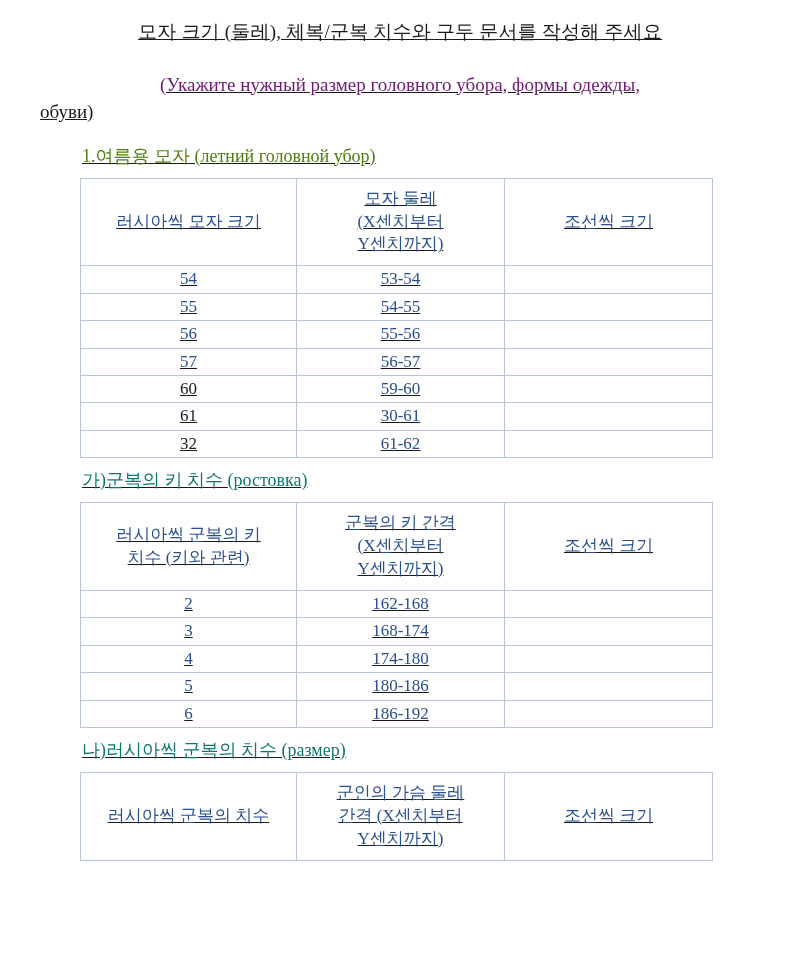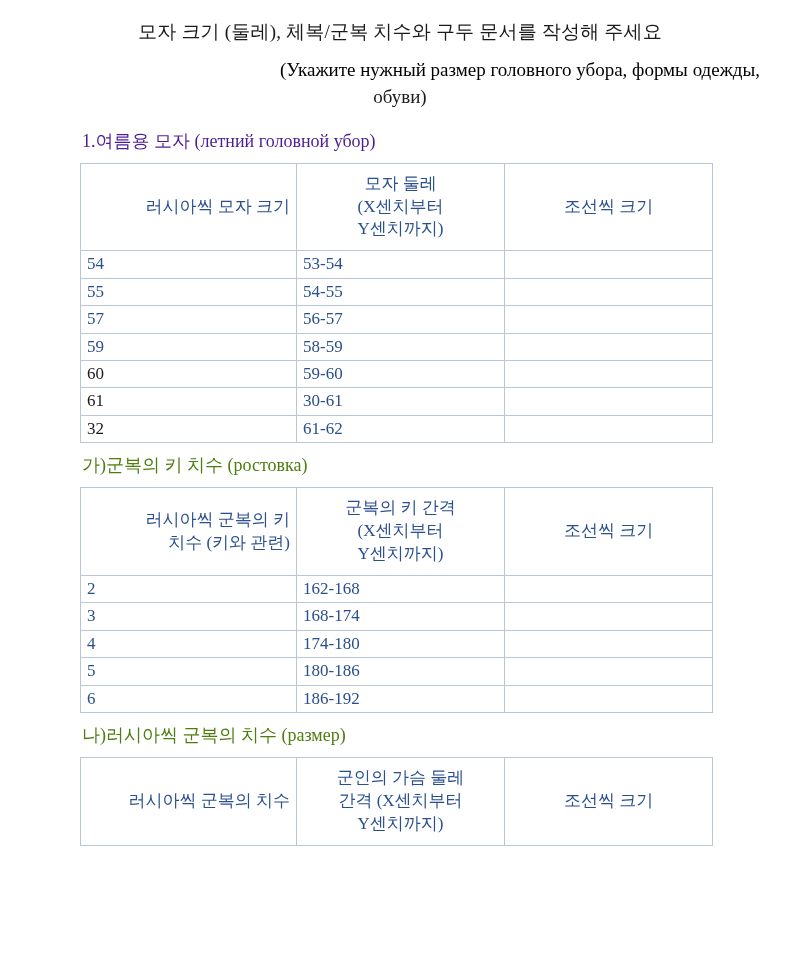--- a/index.html
+++ b/index.html
@@ -13,50 +13,51 @@
     font-family: "Liberation Serif", serif;
     color: #1a1a1a;
     overflow: hidden;
   }
   .page {
     position: relative;
     width: 800px;
     height: 974px;
     box-sizing: border-box;
     padding: 18px 40px 0 40px;
+    text-decoration: underline;
   }
   .title-line {
     text-align: center;
     font-size: 19px;
     color: #1b1b1b;
     line-height: 1.5;
     letter-spacing: 0.2px;
   }
   .subtitle-line {
-    text-align: right;
+    text-align: center;
     font-size: 19px;
-    color: #000000;
+    color: #701a75;
     line-height: 1.45;
-    margin-top: 9px;
+    margin-top: 24px;
   }
   .subtitle-line2 {
-    text-align: center;
+    text-align: left;
     font-size: 19px;
     color: #1b1b1b;
     line-height: 1.45;
   }
   .section-heading {
     font-size: 18px;
-    color: #4c1d95;
+    color: #4d7c0f;
     margin: 18px 0 10px 2px;
     padding-left: 40px;
   }
   .sub-heading {
     font-size: 18px;
-    color: #4d7c0f;
+    color: #0f766e;
     margin: 10px 0 10px 2px;
     padding-left: 40px;
   }
   table.doc-table {
     border-collapse: collapse;
     width: 632px;
     margin-left: 40px;
     table-layout: fixed;
   }
   table.doc-table td, table.doc-table th {
@@ -67,24 +68,25 @@
   }
   table.doc-table .hdr-cell {
     color: #2a4f8f;
     text-align: center;
     font-weight: normal;
     line-height: 1.35;
     padding-top: 9px;
     padding-bottom: 9px;
   }
   table.doc-table .hdr-cell.left {
-    text-align: right;
+    text-align: center;
   }
   table.doc-table .data-cell {
     color: #2a4f8f;
+    text-align: center;
     line-height: 1.2;
     padding-top: 3px;
     padding-bottom: 3px;
   }
   table.doc-table .data-cell.dark {
     color: #1b1b1b;
     margin-left: 20px;
   }
   table.doc-table .empty-cell {
     color: #2a4f8f;
@@ -131,27 +133,27 @@
         <td class="data-cell">54</td>
         <td class="data-cell">53-54</td>
         <td class="data-cell empty-cell"></td>
       </tr>
       <tr>
         <td class="data-cell">55</td>
         <td class="data-cell">54-55</td>
         <td class="data-cell empty-cell"></td>
       </tr>
       <tr>
+        <td class="data-cell">56</td>
+        <td class="data-cell">55-56</td>
+        <td class="data-cell empty-cell"></td>
+      </tr>
+      <tr>
         <td class="data-cell">57</td>
         <td class="data-cell">56-57</td>
-        <td class="data-cell empty-cell"></td>
-      </tr>
-      <tr>
-        <td class="data-cell">59</td>
-        <td class="data-cell">58-59</td>
         <td class="data-cell empty-cell"></td>
       </tr>
       <tr>
         <td class="data-cell dark">60</td>
         <td class="data-cell">59-60</td>
         <td class="data-cell empty-cell"></td>
       </tr>
       <tr>
         <td class="data-cell dark">61</td>
         <td class="data-cell">30-61</td>

